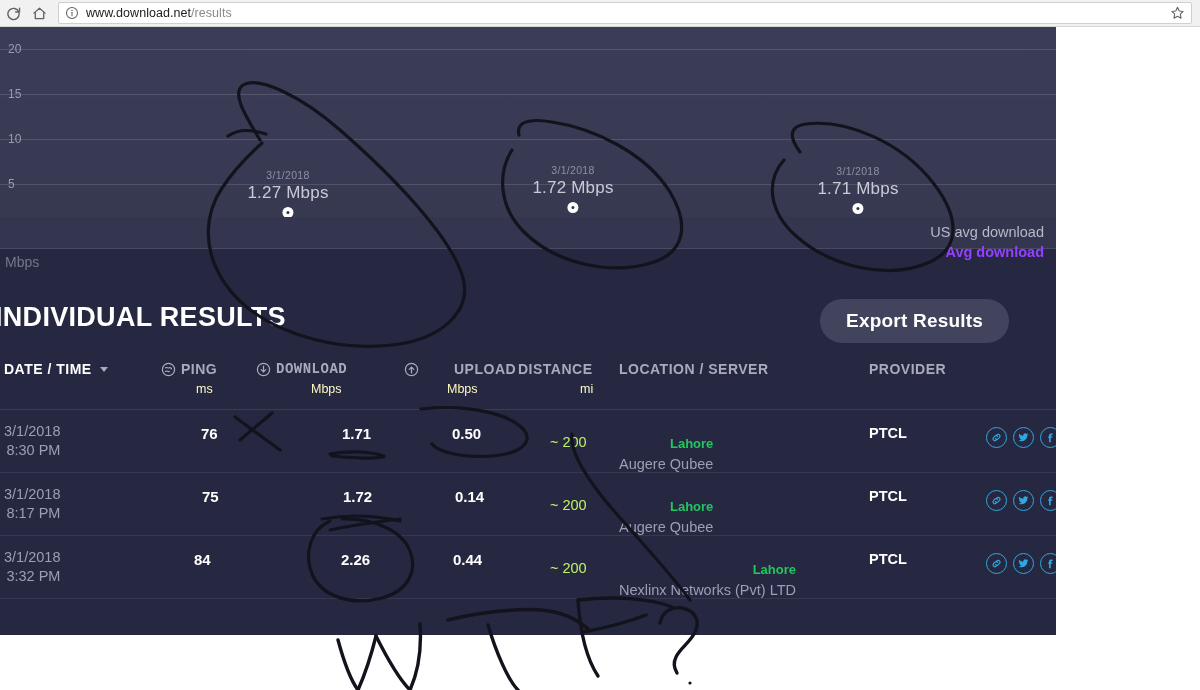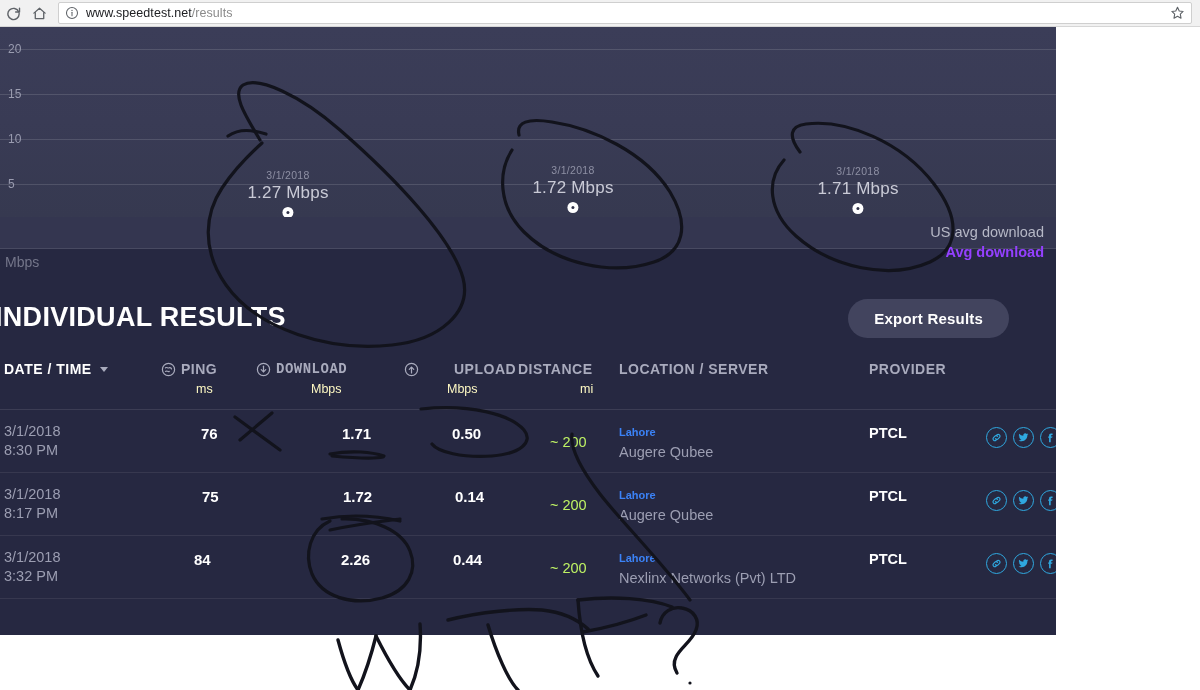--- a/index.html
+++ b/index.html
@@ -106,27 +106,27 @@
 
   
   .results-title {
     position: absolute; left: -5px; top: 275px;
     font-size: 27px; font-weight: 700; color: #ffffff;
     letter-spacing: 0.3px;
   }
   .export-btn {
     position: absolute; right: 47px; top: 272px;
     background: #42445e; color: #ffffff;
-    font-size: 15px; font-weight: 700;
+    font-size: 19px; font-weight: 700;
     padding: 11px 26px; border: none; border-radius: 22px;
     letter-spacing: 0.2px; cursor: pointer;
   }
 
   
-  .table { position: absolute; left: 0; top: 330px; width: 1200px; }
+  .table { position: absolute; left: 0; top: 330px; width: 1200px; text-align: right; }
   .thead {
     position: relative; height: 53px;
     border-bottom: 1px solid rgba(255,255,255,0.10);
   }
   .th {
     position: absolute; top: 4px;
     font-size: 14px; font-weight: 700; color: #a9abbd;
     letter-spacing: 0.5px; white-space: nowrap;
     display: flex; align-items: center; gap: 5px;
   }
@@ -145,21 +145,21 @@
 
   .row {
     position: relative; height: 63px;
     border-bottom: 1px solid rgba(255,255,255,0.08);
   }
   .cell { position: absolute; white-space: nowrap; }
   .c-date { left: 4px; top: 12px; font-size: 14.5px; color: #9c9eb2; line-height: 19px; }
   .c-num  { font-size: 15px; font-weight: 700; color: #ffffff; top: 15px; }
   .c-dist { font-size: 14.5px; color: #bef264; top: 24px; }
   .c-loc  { left: 619px; top: 12px; }
-  .loc-city { font-size: 11px; color: #3b82f6; font-weight: 600; line-height: 20px; }
+  .loc-city { font-size: 13px; color: #22c55e; font-weight: 600; line-height: 20px; margin-top: 12px; }
   .loc-server { font-size: 14.5px; color: #9c9eb2; line-height: 20px; }
   .c-prov { left: 869px; top: 15px; font-size: 14.5px; color: #ffffff; font-weight: 700; }
   .c-actions { left: 986px; top: 17px; display: flex; gap: 6px; }
   .act {
     width: 21px; height: 21px; border-radius: 50%;
     border: 1.6px solid #2fa8e0; color: #2fa8e0;
     display: flex; align-items: center; justify-content: center;
     cursor: pointer; flex: 0 0 auto;
   }
   .act svg { display: block; }
@@ -190,21 +190,21 @@
     </svg>
   </div>
   <div class="omnibox">
     <span class="info-icon">
       <svg width="14" height="14" viewBox="0 0 16 16" fill="none" stroke="currentColor" stroke-width="1.2">
         <circle cx="8" cy="8" r="6.3"></circle>
         <path d="M8 7.2v4" stroke-linecap="round"></path>
         <circle cx="8" cy="5" r="0.8" fill="currentColor" stroke="none"></circle>
       </svg>
     </span>
-    <span class="url-text"><span>www.speedtest.net</span><span class="path">/results</span></span>
+    <span class="url-text"><span>www.download.net</span><span class="path">/results</span></span>
     <span class="star-btn">
       <svg width="15" height="15" viewBox="0 0 16 16" fill="none" stroke="currentColor" stroke-width="1.2">
         <path d="M8 1.9l1.85 3.9 4.15.55-3 2.95.73 4.2L8 11.55l-3.73 1.95.73-4.2-3-2.95 4.15-.55z" stroke-linejoin="round"></path>
       </svg>
     </span>
   </div>
 </div>
 
 <div class="page">
 

